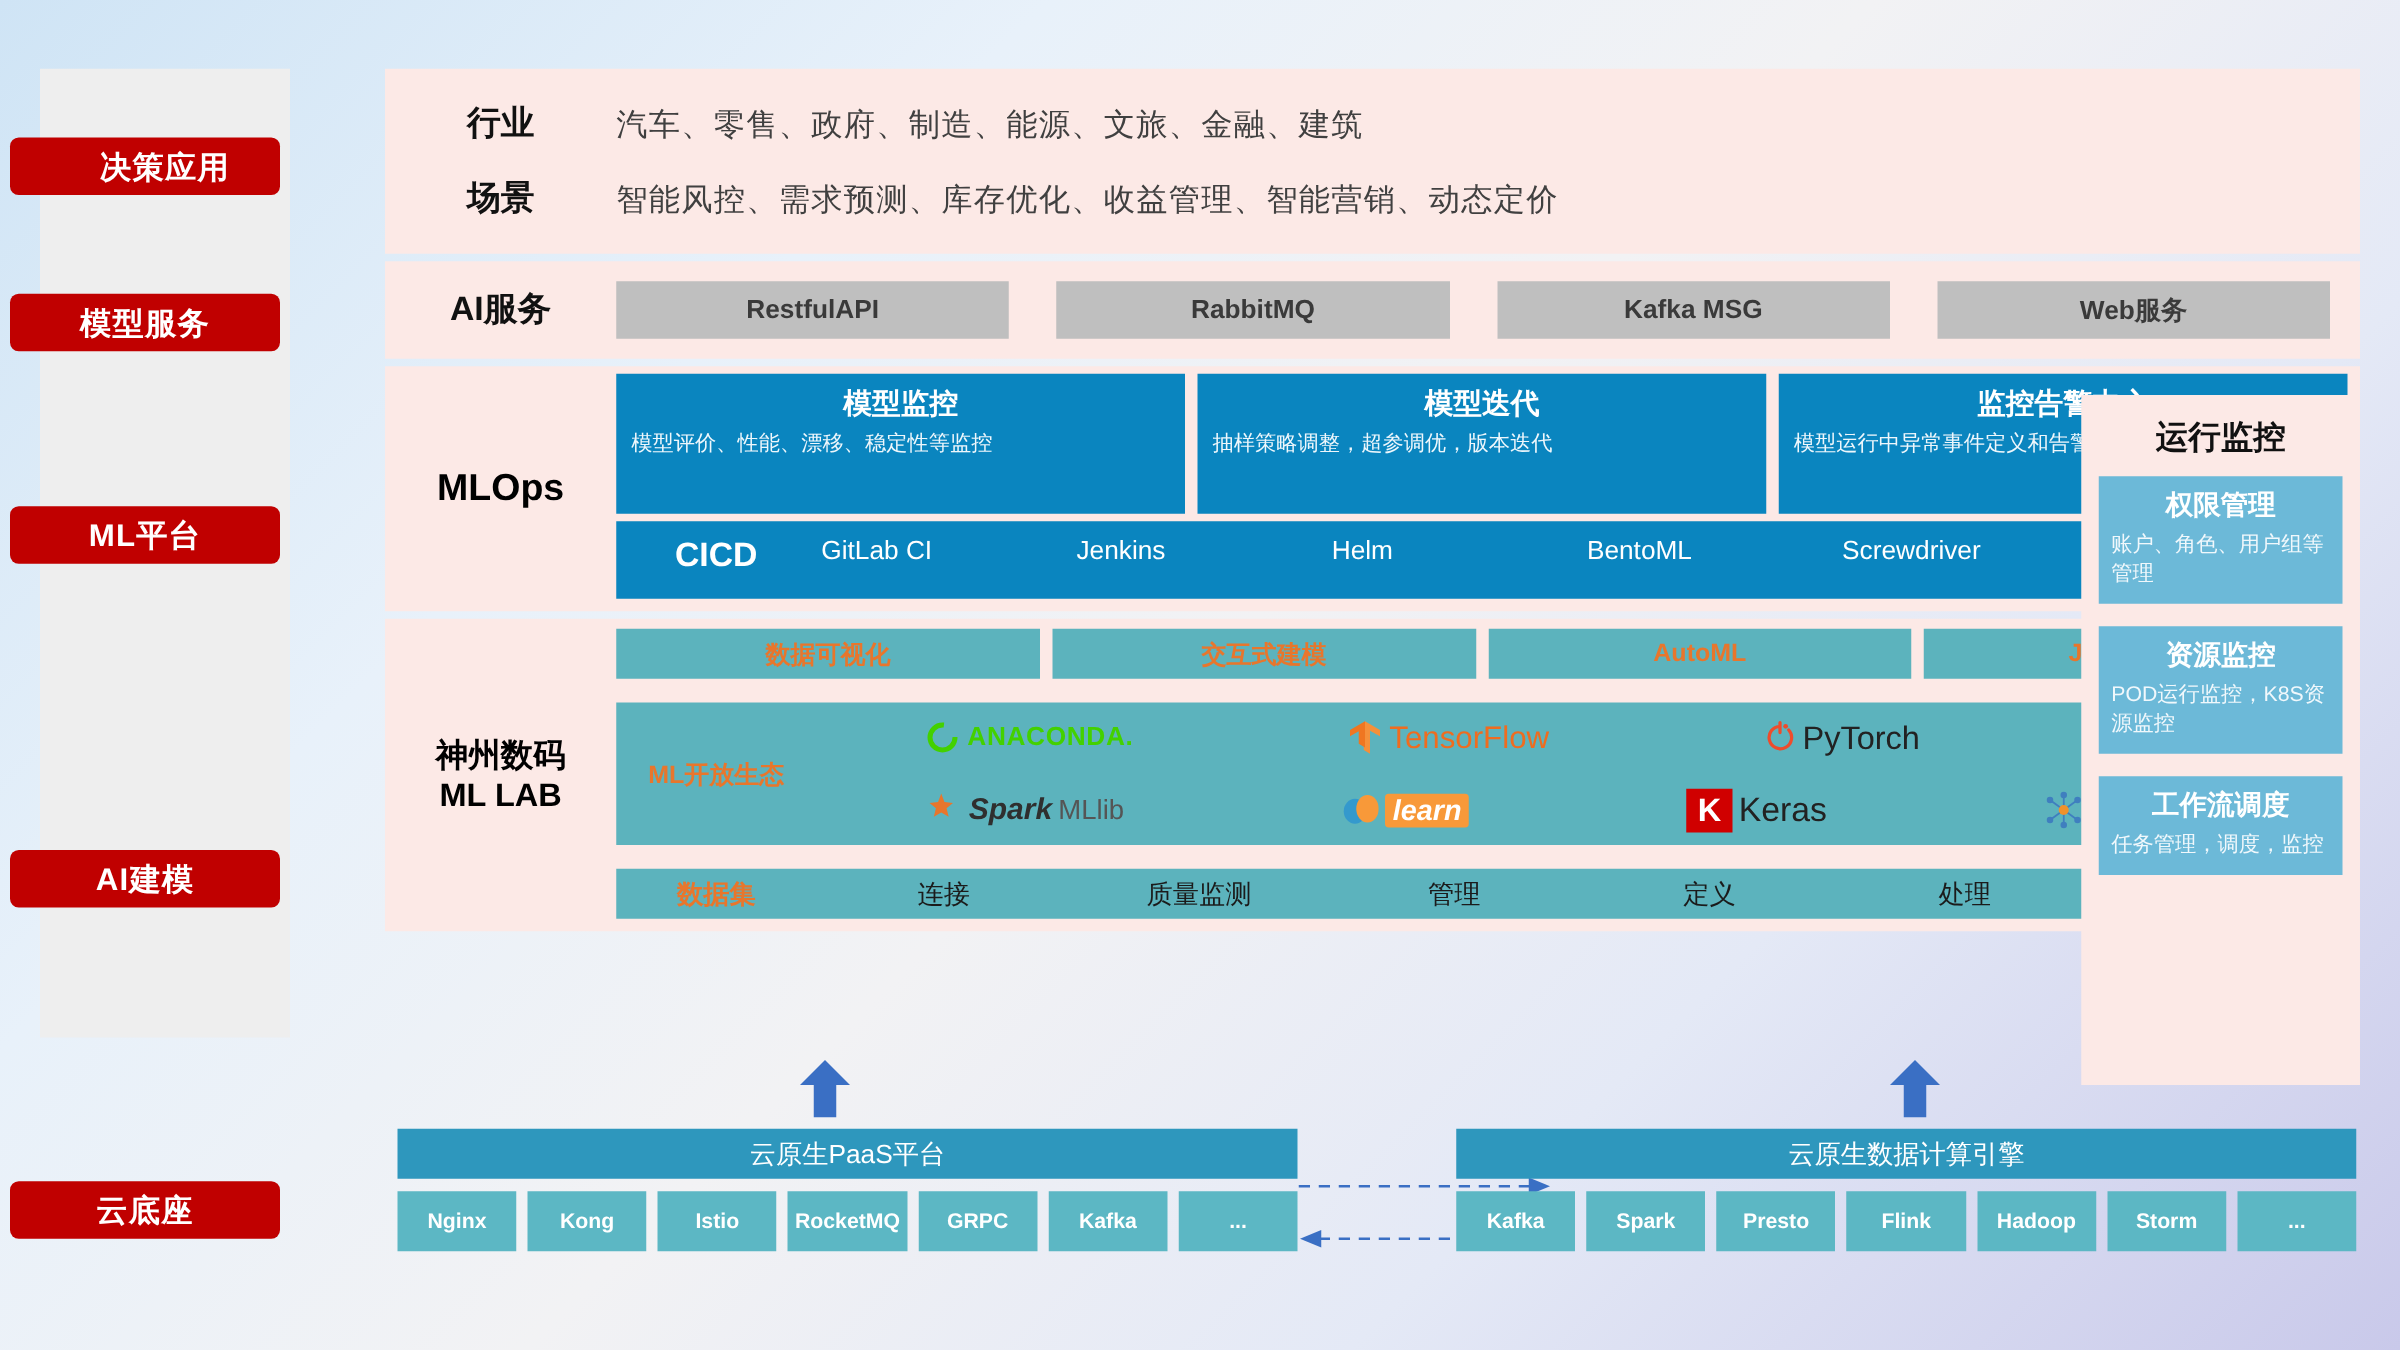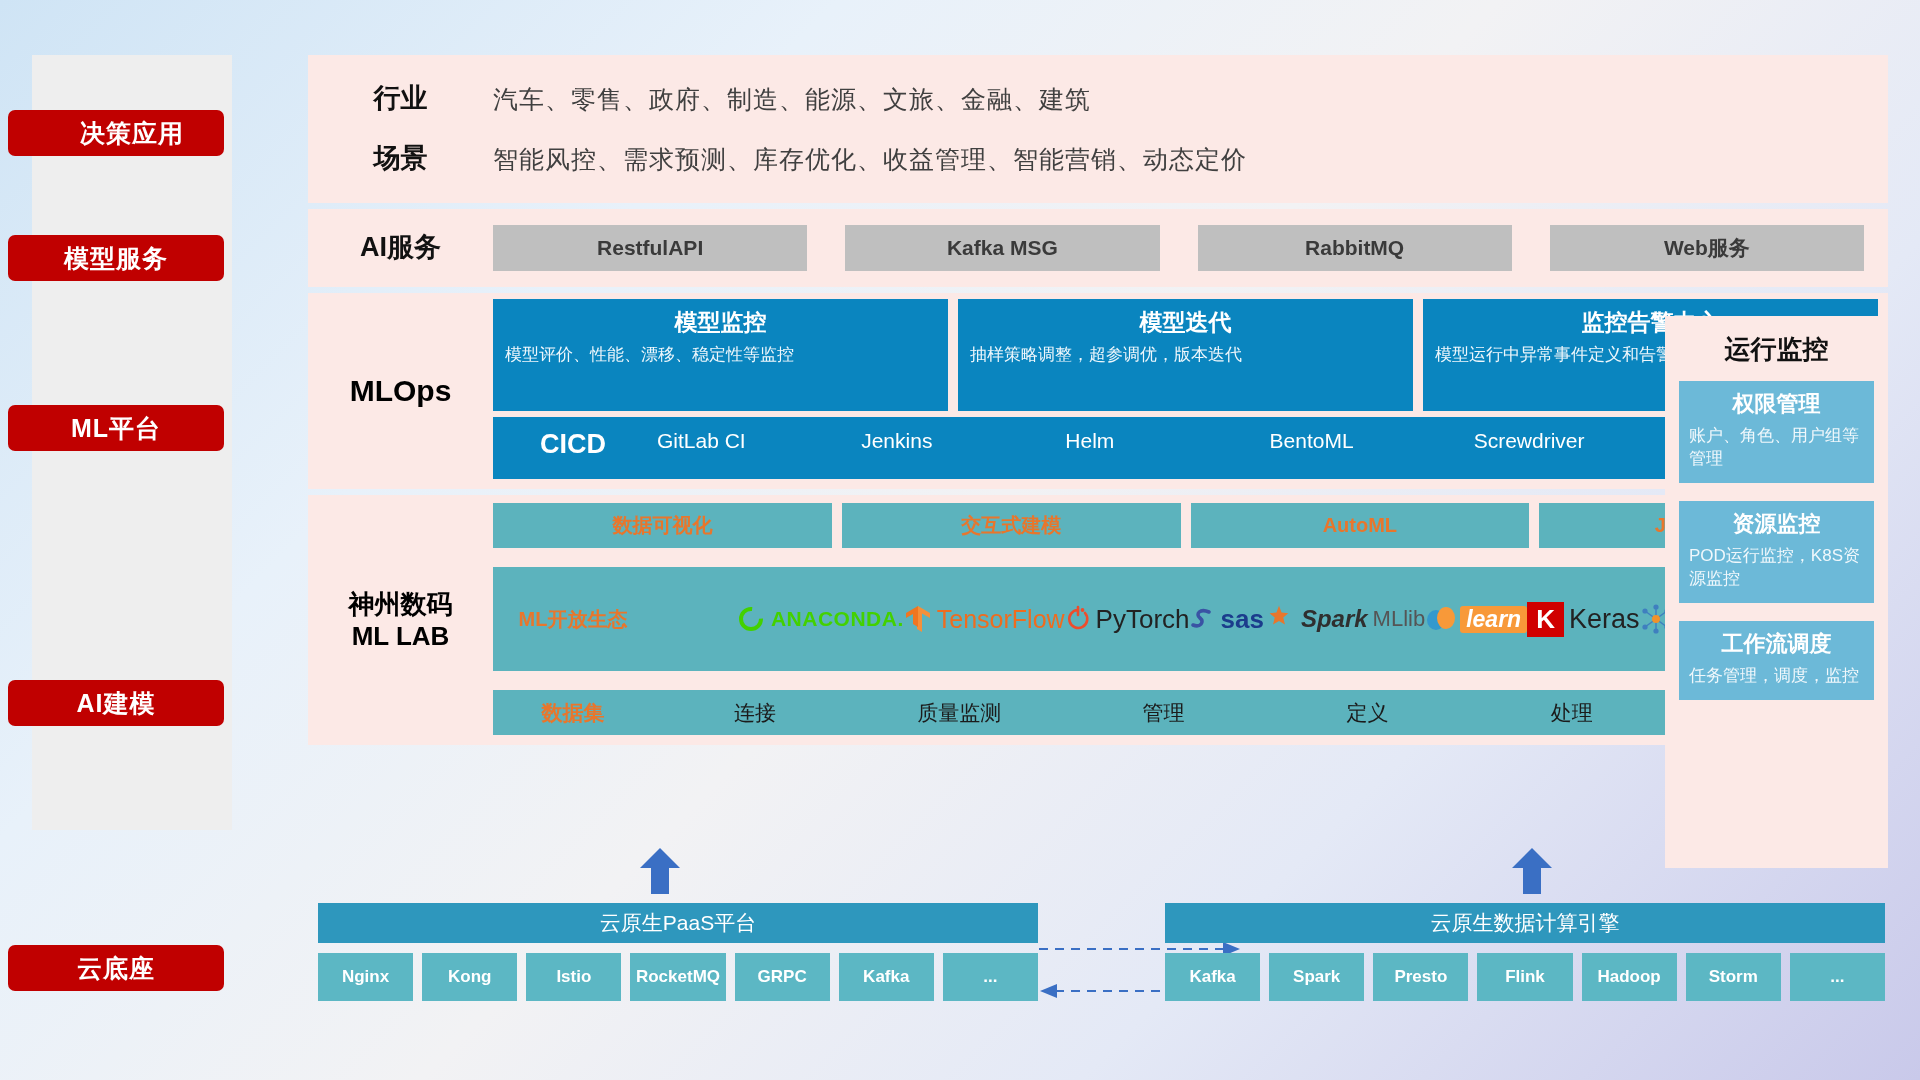--- a/index.html
+++ b/index.html
@@ -116,21 +116,21 @@
   .tool-chip {
     flex: 1;
     background: #5cb3bd;
     color: #e8762c;
     font-size: 20px;
     font-weight: bold;
     display: flex; align-items: center; justify-content: center;
   }
   #eco-row { background: #5cb3bd; height: 122px; display: flex; align-items: center; }
   #eco-label { flex: 0 0 160px; text-align: center; color: #e8762c; font-size: 20px; font-weight: bold; }
-  #eco-logos { flex: 1; display: flex; flex-direction: row; justify-content: center; gap: 2px; padding-right: 10px; }
+  #eco-logos { flex: 1; display: flex; flex-direction: column; justify-content: center; gap: 2px; padding-right: 10px; }
   .logo-line { display: flex; align-items: center; justify-content: space-around; height: 56px; }
   .logo { display: flex; align-items: center; gap: 5px; }
 
   #data-row { background: #5cb3bd; height: 52px; display: flex; align-items: center; }
   #data-label { flex: 0 0 160px; text-align: center; color: #e8762c; font-size: 21px; font-weight: bold; }
   #data-items { flex: 1; display: flex; }
   .data-item { flex: 1; text-align: center; color: #1b1b1b; font-size: 21px; }
 
   
   #right-rail {
@@ -209,22 +209,22 @@
     <div class="app-line">
       <div class="row-label">场景</div>
       <div class="app-text">智能风控、需求预测、库存优化、收益管理、智能营销、动态定价</div>
     </div>
   </div>
 
   <div class="band" id="band-service">
     <div class="row-label">AI服务</div>
     <div id="service-chips">
       <div class="svc-chip">RestfulAPI</div>
+      <div class="svc-chip">RabbitMQ</div>
       <div class="svc-chip">Kafka MSG</div>
-      <div class="svc-chip">RabbitMQ</div>
       <div class="svc-chip">Web服务</div>
     </div>
   </div>
 
   <div class="band" id="band-mlops">
     <div id="mlops-left">
       <span>MLOps</span>
     </div>
     <div id="mlops-right">
       <div id="mlops-cards">

